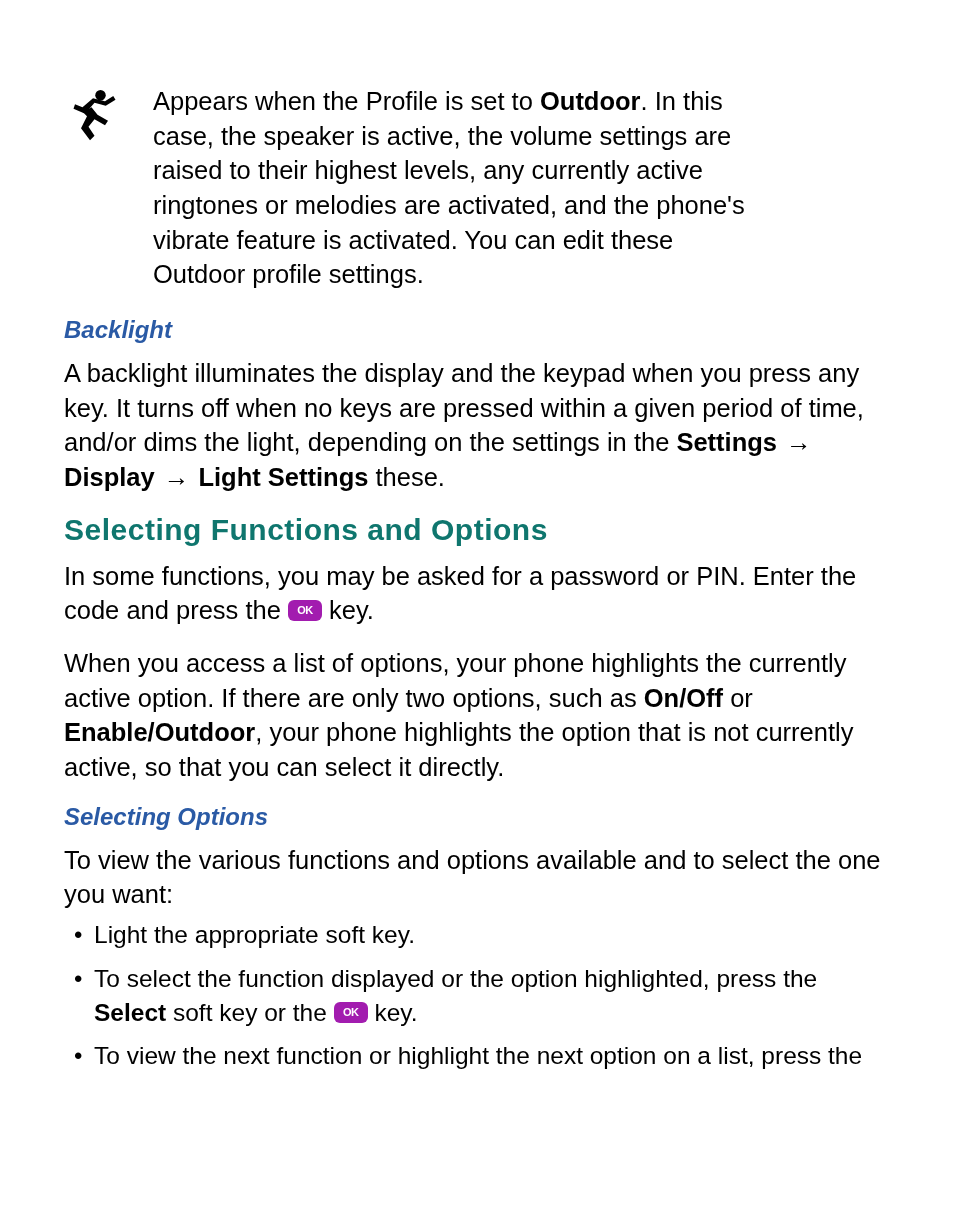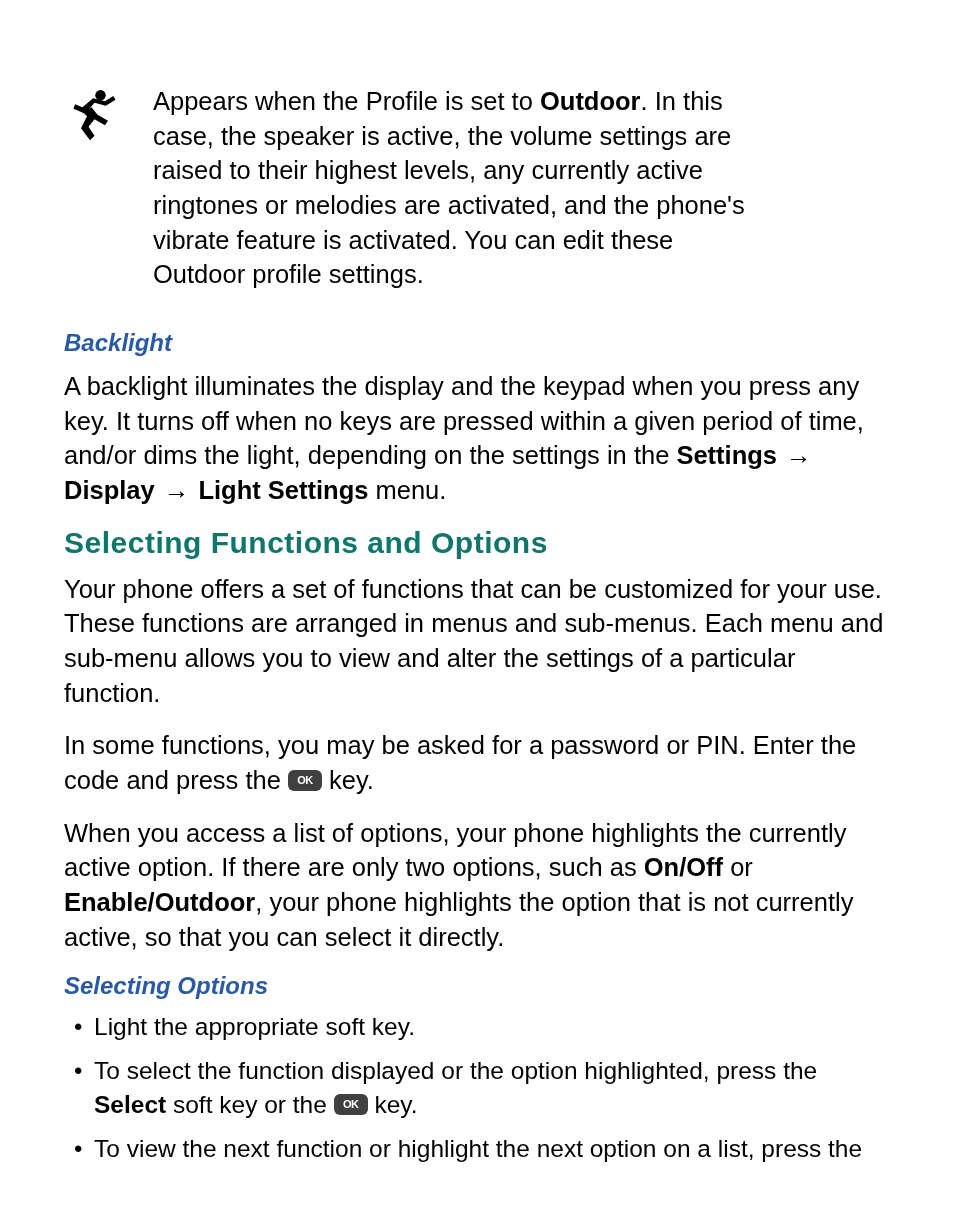--- a/index.html
+++ b/index.html
@@ -13,21 +13,21 @@
     width: 954px;
     min-height: 1209px;
     box-sizing: border-box;
     padding: 84px 58px 40px 64px;
     position: relative;
   }
   .icon-row {
     display: flex;
     align-items: flex-start;
     gap: 26px;
-    margin-bottom: 37px;
+    margin-bottom: 24px;
   }
   .icon-cell {
     width: 55px;
     padding-left:8px;
     padding-top: 4px;
   }
   .icon-cell svg {
     width: 45px;
     height: 55px;
   }
@@ -57,21 +57,21 @@
     margin: 10px 0 10px 0;
     letter-spacing: 0.5px;
   }
   .ok-badge {
     display: inline-flex;
     align-items: center;
     justify-content: center;
     width: 34px;
     height: 21px;
     border-radius: 6px;
-    background: #404040;
+    background: #a21caf;
     color: #fff;
     font-weight: bold;
     font-size: 11px;
     vertical-align: middle;
     position: relative;
     top: -2px;
     letter-spacing: -0.5px;
   }
   .arrow {
     font-weight: bold;
@@ -118,38 +118,38 @@
     </div>
   </div>
 
   <div class="sub-heading">Backlight</div>
 
   <div class="body-block">
     <span>A backlight illuminates the display and the keypad when you press any key. It turns off when no keys are pressed within a given period of time, and/or dims the light, depending on the settings in the </span><span class="bold">Settings</span>
     <span class="arrow">→</span>
     <span class="bold">Display</span>
     <span class="arrow">→</span>
-    <span class="bold">Light Settings</span><span> menu.</span>
+    <span class="bold">Light Settings</span><span> these.</span>
   </div>
 
   <div class="section-heading">Selecting Functions and Options</div>
 
-  <div class="body-block">Your phone offers a set of functions that can be customized for your use. These functions are arranged in menus and sub-menus. Each menu and sub-menu allows you to view and alter the settings of a particular function.</div>
 
   <div class="body-block">
     <span>In some functions, you may be asked for a password or PIN. Enter the code and press the </span>
     <span class="ok-badge">OK</span><span> key.</span>
   </div>
 
   <div class="body-block">
     <span>When you access a list of options, your phone highlights the currently active option. If there are only two options, such as </span><span class="bold">On/Off</span><span> or </span><span class="bold">Enable/Outdoor</span><span>, your phone highlights the option that is not currently active, so that you can select it directly.</span>
   </div>
 
   <div class="sub-heading">Selecting Options</div>
 
+  <div class="body-block" style="margin-bottom:4px;">To view the various functions and options available and to select the one you want:</div>
 
   <ul class="bullets">
     <li>
       <span>Light the appropriate soft key.</span>
     </li>
     <li>
       <span>To select the function displayed or the option highlighted, press the </span><span class="bold">Select</span><span> soft key or the </span>
       <span class="ok-badge">OK</span><span> key.</span>
     </li>
     <li>

